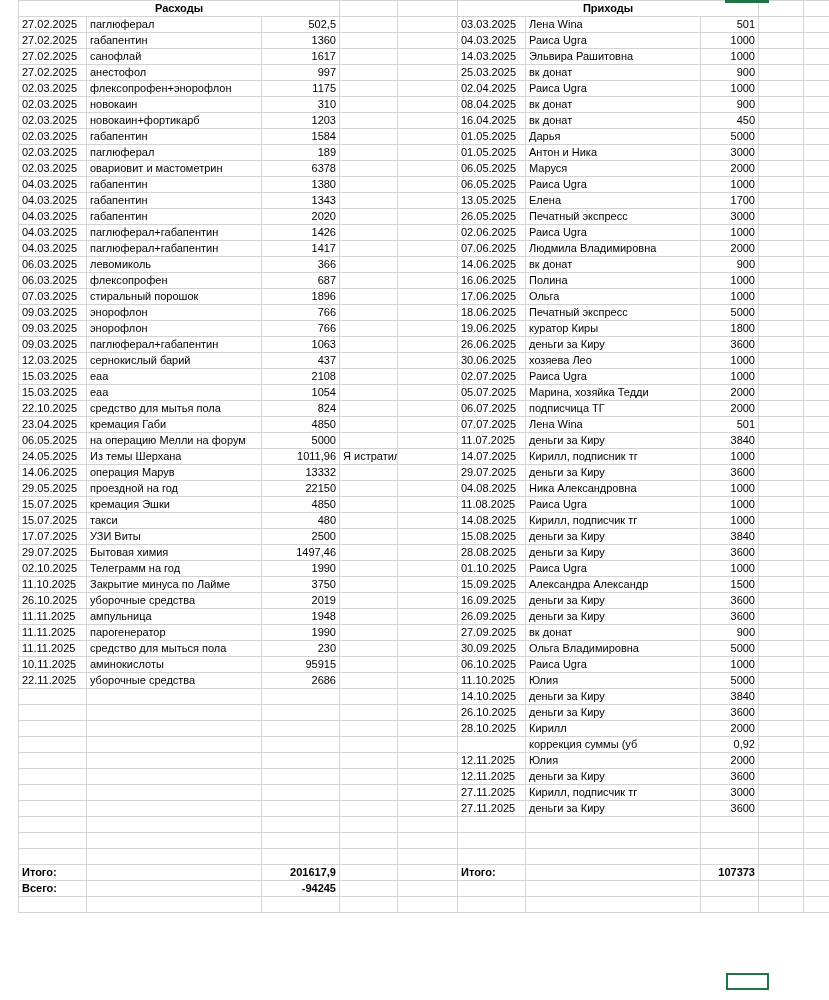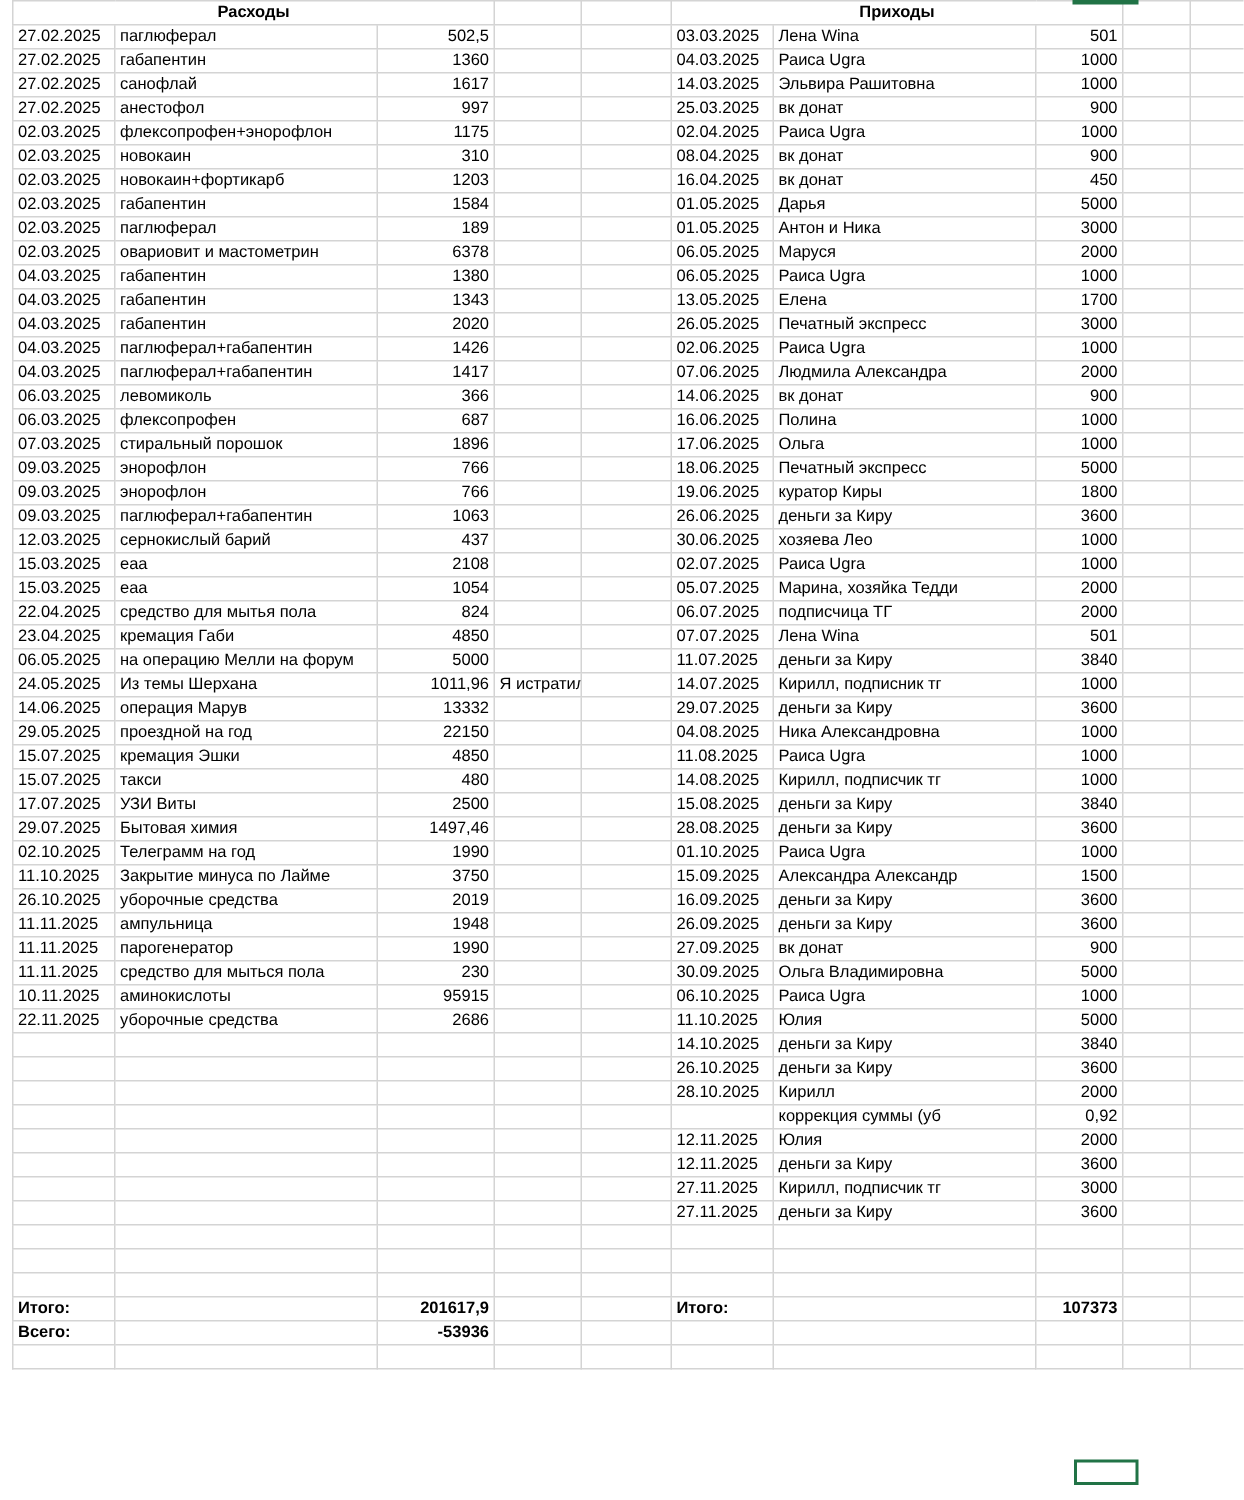--- a/index.html
+++ b/index.html
@@ -11,21 +11,21 @@
     width: 829px;
     height: 1000px;
     font-family: "Liberation Sans", sans-serif;
     font-size: 11px;
     color: #000000;
     overflow: hidden;
     position: relative;
   }
   .sheet {
     position: absolute;
-    left: 8px;
+    left: 18px;
     top: 0;
     width: 751px;
     height: 1000px;
   }
   table.grid {
     border-collapse: collapse;
     table-layout: fixed;
     width: 829px;
   }
   table.grid td {
@@ -282,21 +282,21 @@
           <td class="blank"></td>
           <td class="blank"></td>
         </tr>
         <tr>
           <td class="dat">04.03.2025</td>
           <td class="txt">паглюферал+габапентин</td>
           <td class="num">1417</td>
           <td class="txt spill"></td>
           <td class="blank"></td>
           <td class="dat">07.06.2025</td>
-          <td class="txt">Людмила Александра</td>
+          <td class="txt">Людмила Владимировна</td>
           <td class="num">2000</td>
           <td class="blank"></td>
           <td class="blank"></td>
         </tr>
         <tr>
           <td class="dat">06.03.2025</td>
           <td class="txt">левомиколь</td>
           <td class="num">366</td>
           <td class="txt spill"></td>
           <td class="blank"></td>
@@ -396,21 +396,21 @@
           <td class="num">1054</td>
           <td class="txt spill"></td>
           <td class="blank"></td>
           <td class="dat">05.07.2025</td>
           <td class="txt">Марина, хозяйка Тедди</td>
           <td class="num">2000</td>
           <td class="blank"></td>
           <td class="blank"></td>
         </tr>
         <tr>
-          <td class="dat">22.04.2025</td>
+          <td class="dat">22.10.2025</td>
           <td class="txt">средство для мытья пола</td>
           <td class="num">824</td>
           <td class="txt spill"></td>
           <td class="blank"></td>
           <td class="dat">06.07.2025</td>
           <td class="txt">подписчица ТГ</td>
           <td class="num">2000</td>
           <td class="blank"></td>
           <td class="blank"></td>
         </tr>
@@ -758,21 +758,21 @@
           <td class="blank"></td>
           <td class="total-label">Итого:</td>
           <td class="blank"></td>
           <td class="total-val">107373</td>
           <td class="blank"></td>
           <td class="blank"></td>
         </tr>
         <tr>
           <td class="total-label">Всего:</td>
           <td class="blank"></td>
-          <td class="total-val">-53936</td>
+          <td class="total-val">-94245</td>
           <td class="blank"></td>
           <td class="blank"></td>
           <td class="blank"></td>
           <td class="blank"></td>
           <td class="blank"></td>
           <td class="blank"></td>
           <td class="blank"></td>
         </tr>
         <tr>
           <td class="blank"></td>

